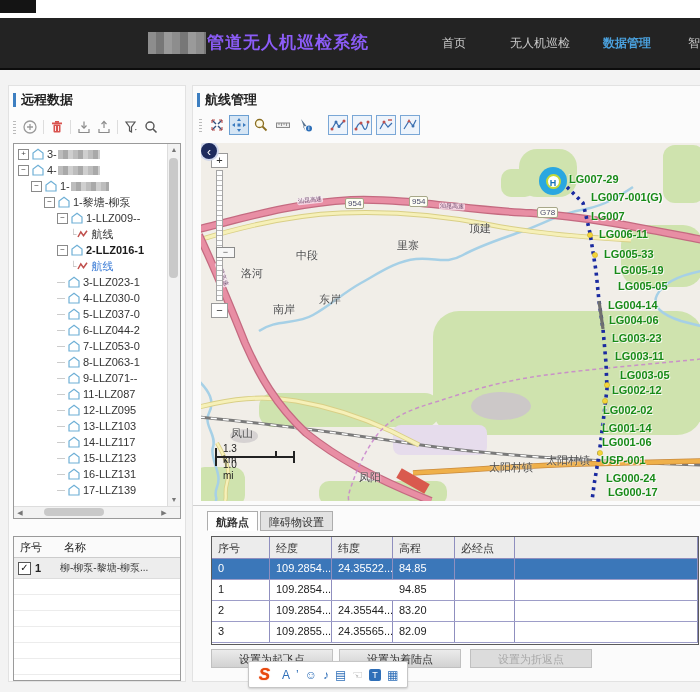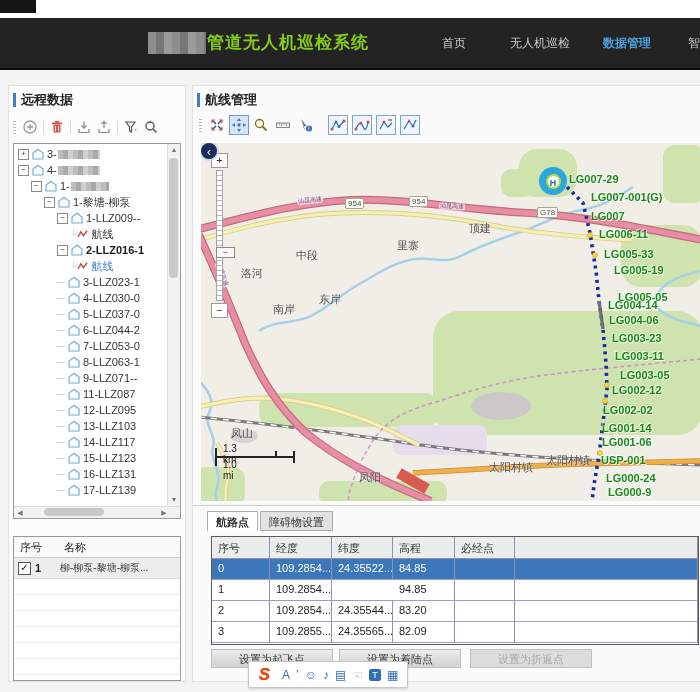--- a/index.html
+++ b/index.html
@@ -3,21 +3,21 @@
 <meta charset="utf-8">
 <style>
   html,body{margin:0;padding:0;}
   body{width:700px;height:692px;font-family:"Liberation Sans","DejaVu Sans",sans-serif;background:#ffffff;}
   .page{position:relative;width:700px;height:692px;overflow:hidden;background:#fff;}
   .corner-tab{position:absolute;left:0;top:0;width:36px;height:13px;background:#141414;}
   
   .navbar{position:absolute;left:0;top:18px;width:700px;height:50px;background:#232323;border-bottom:2px solid #0c0c0c;}
   .logo-redacted{position:absolute;left:148px;top:14px;width:58px;height:22px;
     background:repeating-linear-gradient(90deg,#8d8d8d 0 8px,#777 8px 16px,#9a9a9a 16px 24px),repeating-linear-gradient(0deg,rgba(255,255,255,.15) 0 5px,rgba(0,0,0,.12) 5px 10px);}
-  .app-title{position:absolute;left:207px;top:13px;color:#84cc16;font-size:17px;font-weight:bold;letter-spacing:1px;}
+  .app-title{position:absolute;left:207px;top:13px;color:#8b5cf6;font-size:17px;font-weight:bold;letter-spacing:1px;}
   .nav-items{position:absolute;left:0;top:0;width:700px;height:50px;}
   .nav-item{position:absolute;top:17px;font-size:12px;color:#c9c9c9;cursor:pointer;white-space:nowrap;}
   .nav-item:nth-child(1){left:442px;}
   .nav-item:nth-child(2){left:510px;}
   .nav-item:nth-child(3){left:603px;font-weight:bold;}
   .nav-item:nth-child(4){left:688px;}
   .nav-item.active{color:#4aa0dc;}
   
   .content-bg{position:absolute;left:0;top:70px;width:700px;height:622px;background:#f3f3f3;}
   
@@ -570,33 +570,33 @@
         <div class="inner">H</div>
       </div>
 
       <div id="map-labels">
           <div class="wp-label" style="left: 368px; top: 30px; color: rgb(24, 138, 24);">LG007-29</div>
           <div class="wp-label" style="left: 390px; top: 48px; color: rgb(24, 138, 24);">LG007-001(G)</div>
           <div class="wp-label" style="left: 390px; top: 67px; color: rgb(24, 138, 24);">LG007</div>
           <div class="wp-label" style="left: 398px; top: 85px; color: rgb(24, 138, 24);">LG006-11</div>
           <div class="wp-label" style="left: 403px; top: 105px; color: rgb(24, 138, 24);">LG005-33</div>
           <div class="wp-label" style="left: 413px; top: 121px; color: rgb(24, 138, 24);">LG005-19</div>
-          <div class="wp-label" style="left: 417px; top: 148px; color: rgb(24, 138, 24);">LG005-05</div>
+          <div class="wp-label" style="left: 417px; top: 137px; color: rgb(24, 138, 24);">LG005-05</div>
           <div class="wp-label" style="left: 407px; top: 156px; color: rgb(24, 138, 24);">LG004-14</div>
           <div class="wp-label" style="left: 408px; top: 171px; color: rgb(24, 138, 24);">LG004-06</div>
           <div class="wp-label" style="left: 411px; top: 189px; color: rgb(24, 138, 24);">LG003-23</div>
           <div class="wp-label" style="left: 414px; top: 207px; color: rgb(24, 138, 24);">LG003-11</div>
           <div class="wp-label" style="left: 419px; top: 226px; color: rgb(24, 138, 24);">LG003-05</div>
           <div class="wp-label" style="left: 411px; top: 241px; color: rgb(24, 138, 24);">LG002-12</div>
           <div class="wp-label" style="left: 402px; top: 261px; color: rgb(24, 138, 24);">LG002-02</div>
           <div class="wp-label" style="left: 401px; top: 279px; color: rgb(24, 138, 24);">LG001-14</div>
           <div class="wp-label" style="left: 401px; top: 293px; color: rgb(24, 138, 24);">LG001-06</div>
           <div class="wp-label" style="left: 400px; top: 311px; color: rgb(24, 138, 24);">USP-001</div>
           <div class="wp-label" style="left: 405px; top: 329px; color: rgb(24, 138, 24);">LG000-24</div>
-          <div class="wp-label" style="left: 407px; top: 343px; color: rgb(24, 138, 24);">LG000-9</div>
+          <div class="wp-label" style="left: 407px; top: 343px; color: rgb(24, 138, 24);">LG000-17</div>
           <div class="place-label" style="left: 95px; top: 105px;">中段</div>
           <div class="place-label" style="left: 196px; top: 95px;">里寨</div>
           <div class="place-label" style="left: 40px; top: 123px;">洛河</div>
           <div class="place-label" style="left: 118px; top: 149px;">东岸</div>
           <div class="place-label" style="left: 72px; top: 159px;">南岸</div>
           <div class="place-label" style="left: 30px; top: 283px;">凤山</div>
           <div class="place-label" style="left: 158px; top: 327px;">凤阳</div>
           <div class="place-label" style="left: 288px; top: 317px;">太阳村镇</div>
           <div class="place-label" style="left: 345px; top: 310px;">太阳村镇</div>
           <div class="place-label" style="left: 268px; top: 78px;">顶建</div>

